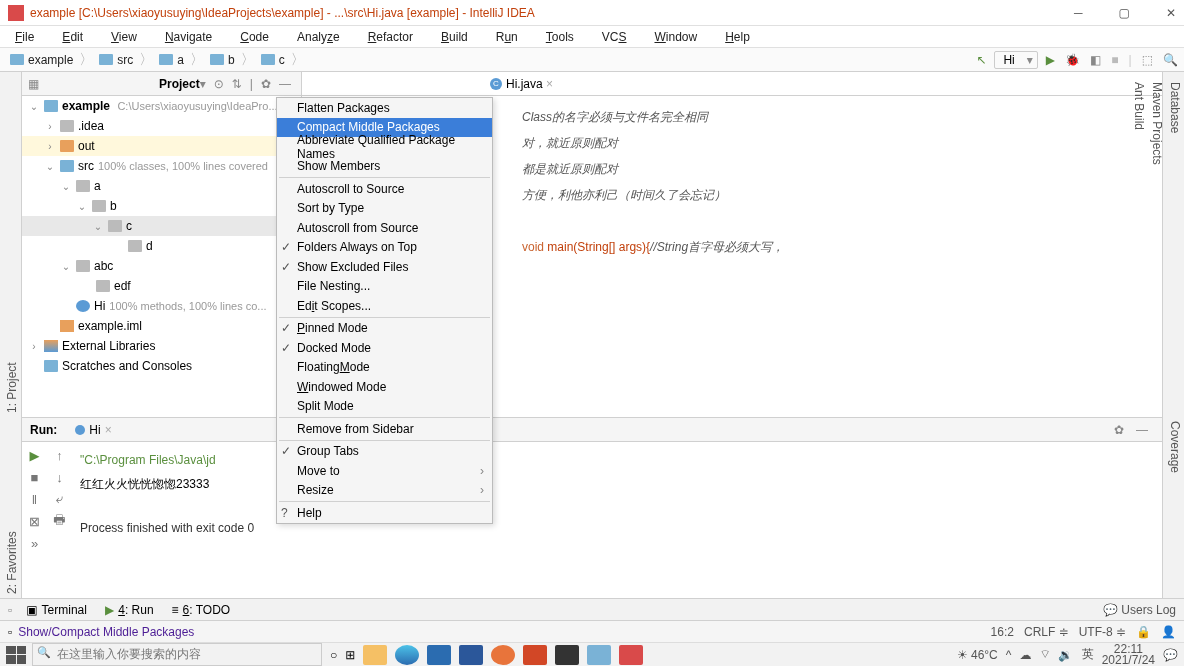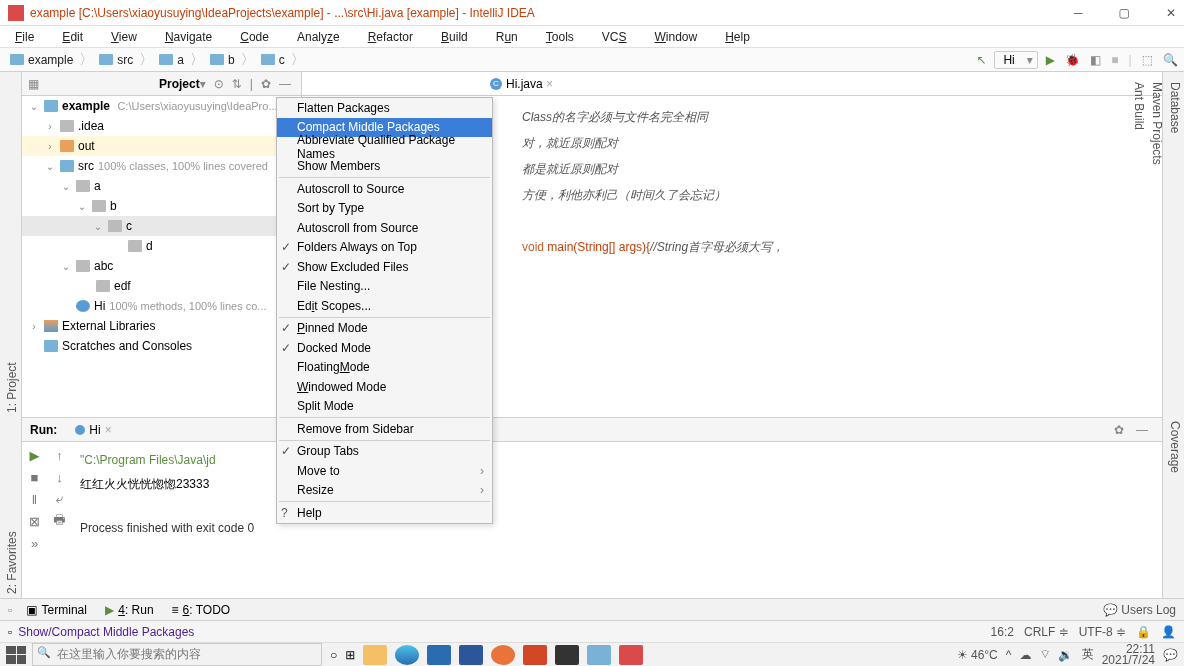--- a/index.html
+++ b/index.html
@@ -222,20 +222,25 @@
           <div class="tr-icon fld-gray"></div>
           <span>edf</span>
         </div>
       <div class="tree-row">
           <span class="tr-indent" style="width:44px"></span>
           <div class="tr-icon" style="background:#5b9bd5;border-radius:50%"></div>
           <span>Hi</span> 
           <span class="tr-meta">100% methods, 100% lines co...</span>
         </div>
       <div class="tree-row">
+          <span class="tr-indent" style="width:28px"></span>
+          <div class="tr-icon" style="background:#e8a05c"></div>
+          <span>example.iml</span>
+        </div>
+      <div class="tree-row">
           <span class="tr-exp">›</span>
           <div class="tr-icon" style="background:linear-gradient(#e8a05c,#5b9bd5)"></div>
           <span>External Libraries</span>
         </div>
       <div class="tree-row">
           <span class="tr-indent" style="width:12px"></span>
           <div class="tr-icon fld-blue"></div>
           <span>Scratches and Consoles</span>
         </div>
     </div>
@@ -413,19 +418,19 @@
     <div class="app" style="background:#7ab2d6"></div>
     <div class="app" style="background:#d94a4a"></div>
   </div>
   <div class="sys">
     <span>☀ <span>46°C</span></span>
     <span>^</span>
     <span>☁</span>
     <span>⌔</span>
     <span>🔉</span>
     <span>英</span>
-    <div style="text-align:right;line-height:11px">
+    <div style="text-align:center;line-height:11px">
       <div>22:11</div>
       <div>2021/7/24</div>
     </div>
     <span>💬</span>
   </div>
 </div>
 
 </body></html>

